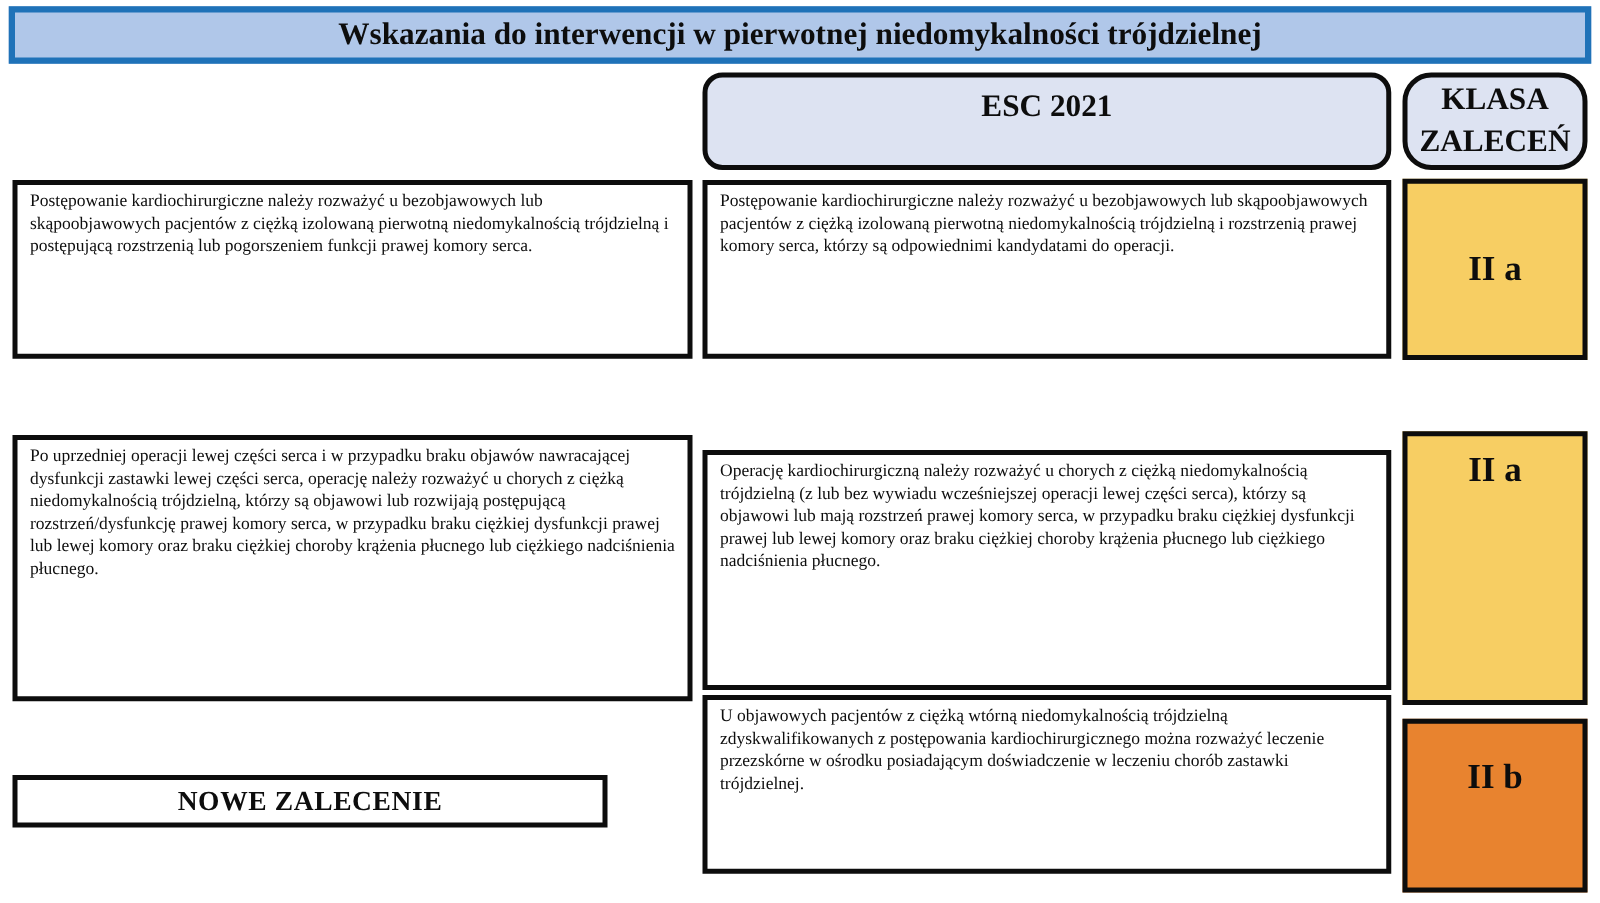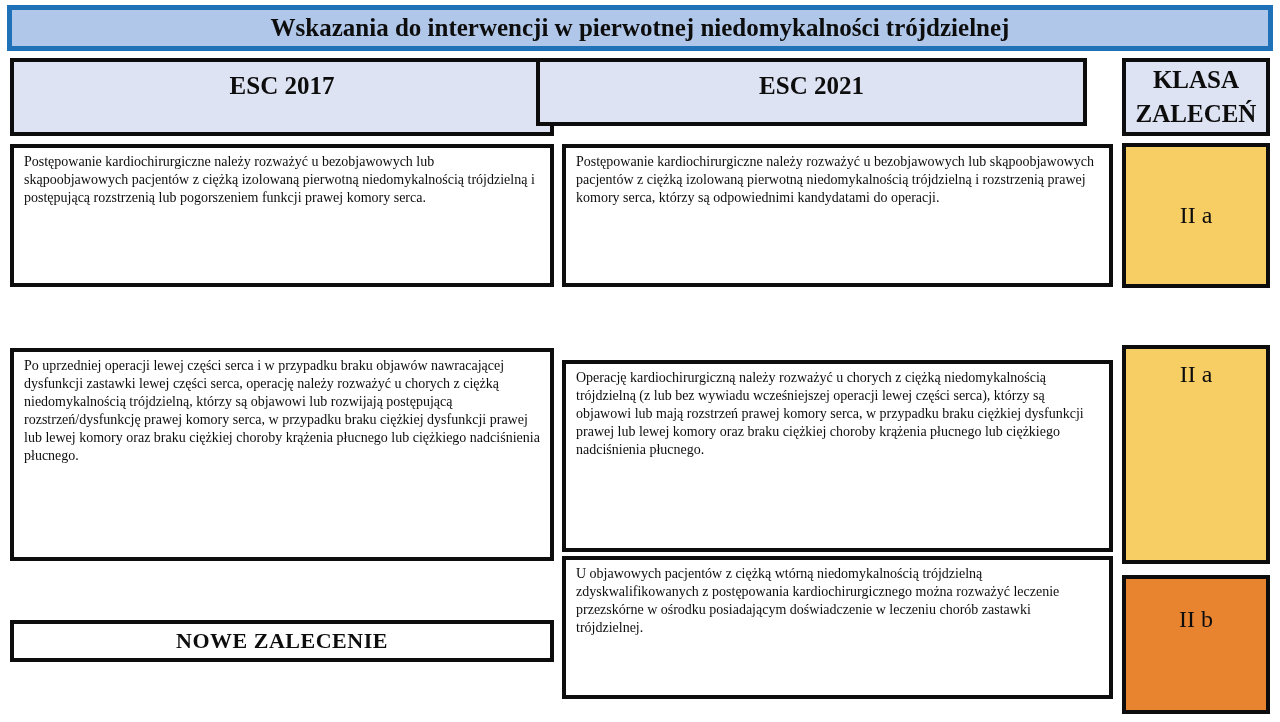--- a/index.html
+++ b/index.html
@@ -30,51 +30,50 @@
   .text-cell{
     border:4px solid var(--cell-border,#0d0d0d);
     background:#ffffff;
     padding:5px 10px 4px 10px;
     font-size:14px;line-height:1.29;
     text-align:left;
   }
   .class-cell{
     border:4px solid var(--cell-border,#0d0d0d);
     display:flex;justify-content:center;
-    font-weight:normal;font-size:24px;
+    font-weight:bold;font-size:28px;
   }
   .class-iia{background:var(--class-iia-fill,#f7ce63);}
   .class-iib{background:var(--class-iib-fill,#e8832f);}
   .v-center{align-items:center;}
   .v-top{align-items:flex-start;padding-top:12px;}
   .v-upper{align-items:flex-start;padding-top:27px;}
   .new-rec{
     border:4px solid var(--cell-border,#0d0d0d);
     background:#ffffff;
     display:flex;align-items:center;justify-content:center;
     font-weight:bold;font-size:22px;letter-spacing:0.5px;
   }
 </style>
 </head>
 <body>
 
 <div class="canvas">
 
   <div class="abs section-header" style="left:7px;top:5px;width:1266px;height:46px;">Wskazania do interwencji w pierwotnej niedomykalności trójdzielnej</div>
 
-  <div class="abs col-header top-align" style="left:10px;top:58px;width:544px;height:78px;">ESC 2017</div>
-  <div class="abs col-header top-align" style="left:536px;top:58px;width:551px;height:68px;">ESC 2021</div>
-  <div class="abs col-header center-align" style="left:1122px;top:58px;width:148px;height:78px;">KLASA ZALECEŃ</div>
+  <div class="abs col-header top-align" style="left:562px;top:58px;width:551px;height:78px;border-radius:16px;">ESC 2021</div>
+  <div class="abs col-header center-align" style="left:1122px;top:58px;width:148px;height:78px;border-radius:23px;">KLASA ZALECEŃ</div>
 
   <div class="abs text-cell" style="left:10px;top:144px;width:544px;height:143px;">Postępowanie kardiochirurgiczne należy rozważyć u bezobjawowych lub skąpoobjawowych pacjentów z ciężką izolowaną pierwotną niedomykalnością trójdzielną i postępującą rozstrzenią lub pogorszeniem funkcji prawej komory serca.</div>
   <div class="abs text-cell" style="left:562px;top:144px;width:551px;height:143px;">Postępowanie kardiochirurgiczne należy rozważyć u bezobjawowych lub skąpoobjawowych pacjentów z ciężką izolowaną pierwotną niedomykalnością trójdzielną i rozstrzenią prawej komory serca, którzy są odpowiednimi kandydatami do operacji.</div>
   <div class="abs class-cell class-iia v-center" style="left:1122px;top:143px;width:148px;height:145px;">II a</div>
 
 
   <div class="abs text-cell" style="left:10px;top:348px;width:544px;height:213px;">Po uprzedniej operacji lewej części serca i w przypadku braku objawów nawracającej dysfunkcji zastawki lewej części serca, operację należy rozważyć u chorych z ciężką niedomykalnością trójdzielną, którzy są objawowi lub rozwijają postępującą rozstrzeń/dysfunkcję prawej komory serca, w przypadku braku ciężkiej dysfunkcji prawej lub lewej komory oraz braku ciężkiej choroby krążenia płucnego lub ciężkiego nadciśnienia płucnego.</div>
   <div class="abs text-cell" style="left:562px;top:360px;width:551px;height:192px;">Operację kardiochirurgiczną należy rozważyć u chorych z ciężką niedomykalnością trójdzielną (z lub bez wywiadu wcześniejszej operacji lewej części serca), którzy są objawowi lub mają rozstrzeń prawej komory serca, w przypadku braku ciężkiej dysfunkcji prawej lub lewej komory oraz braku ciężkiej choroby krążenia płucnego lub ciężkiego nadciśnienia płucnego.</div>
   <div class="abs class-cell class-iia v-top" style="left:1122px;top:345px;width:148px;height:219px;">II a</div>
 
-  <div class="abs new-rec" style="left:10px;top:620px;width:544px;height:42px;">NOWE ZALECENIE</div>
+  <div class="abs new-rec" style="left:10px;top:620px;width:476px;height:42px;">NOWE ZALECENIE</div>
   <div class="abs text-cell" style="left:562px;top:556px;width:551px;height:143px;">U objawowych pacjentów z ciężką wtórną niedomykalnością trójdzielną zdyskwalifikowanych z postępowania kardiochirurgicznego można rozważyć leczenie przezskórne w ośrodku posiadającym doświadczenie w leczeniu chorób zastawki trójdzielnej.</div>
   <div class="abs class-cell class-iib v-upper" style="left:1122px;top:575px;width:148px;height:139px;">II b</div>
 
 </div>
 
 </body></html>

